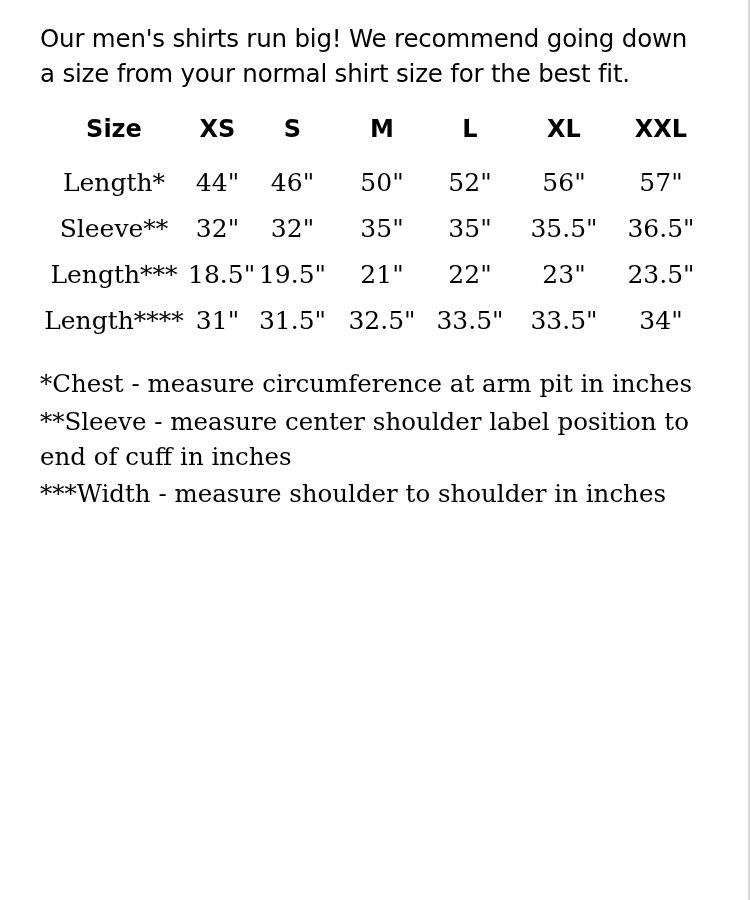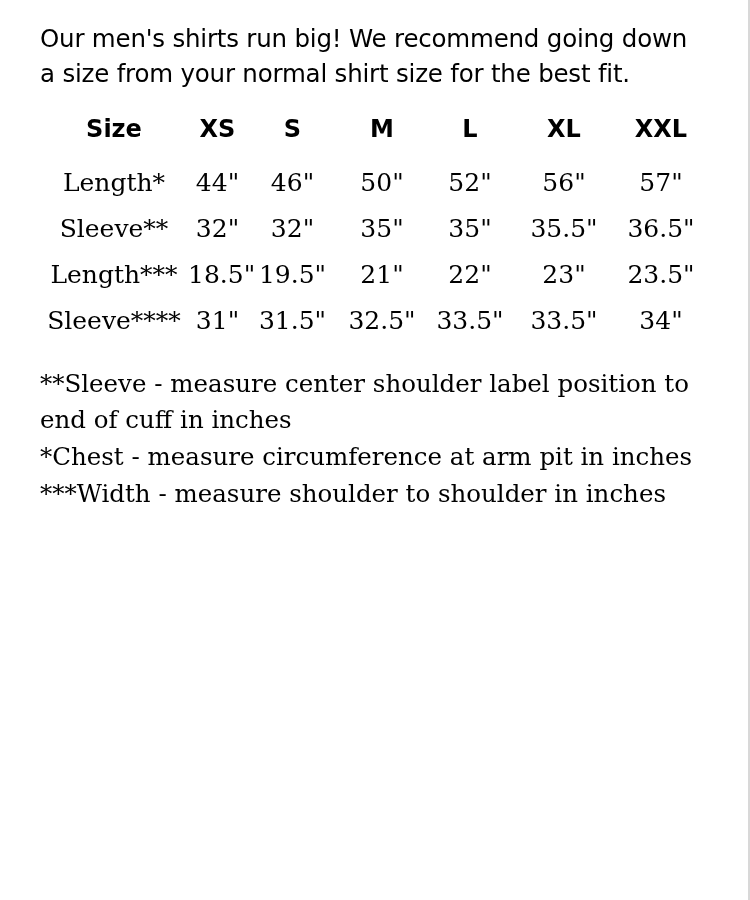--- a/index.html
+++ b/index.html
@@ -138,29 +138,29 @@
       <tr>
         <td>Length***</td>
         <td>18.5"</td>
         <td>19.5"</td>
         <td>21"</td>
         <td>22"</td>
         <td>23"</td>
         <td>23.5"</td>
       </tr>
       <tr>
-        <td>Sleeve****</td>
+        <td>Length****</td>
         <td>31"</td>
         <td>31.5"</td>
         <td>32.5"</td>
         <td>33.5"</td>
         <td>33.5"</td>
         <td>34"</td>
       </tr>
     </tbody>
   </table>
 
   <div class="notes">
+    <p>*Chest - measure circumference at arm pit in inches</p>
     <p>**Sleeve - measure center shoulder label position to end of cuff in inches</p>
-    <p>*Chest - measure circumference at arm pit in inches</p>
     <p>***Width - measure shoulder to shoulder in inches</p>
   </div>
 </div>
 
 </body></html>

